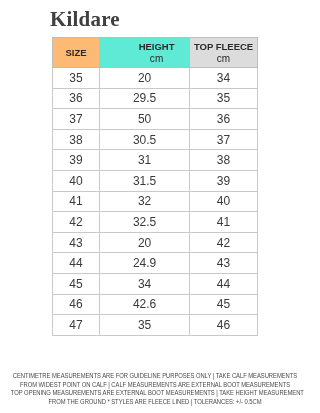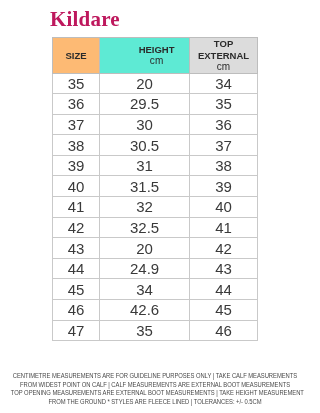--- a/index.html
+++ b/index.html
@@ -21,35 +21,35 @@
     box-sizing: border-box;
   }
   .title {
     position: absolute;
     left: 50px;
     top: 7px;
     font-family: "Liberation Serif", serif;
     font-weight: bold;
     font-size: 21px;
     line-height: 24px;
-    color: #be185d;
+    color: #404040;
     letter-spacing: 0.2px;
   }
   .size-table {
     position: absolute;
     left: 52px;
     top: 37px;
     width: 206px;
     border-collapse: collapse;
     table-layout: fixed;
   }
   .size-table td, .size-table th {
     border: 1px solid #c9c9c9;
     text-align: center;
-    font-size: 15px;
+    font-size: 12px;
     color: #3a3a3a;
     font-weight: normal;
     padding: 0;
     height: 19.6px;
     vertical-align: middle;
   }
   .size-table thead th {
     height: 29px;
     font-weight: bold;
     font-size: 9.5px;
@@ -93,39 +93,39 @@
     <thead>
       <tr>
         <th class="col-size">
           <span>SIZE</span>
         </th>
         <th class="col-height">
           <span>HEIGHT</span>
           <span class="unit">cm</span>
         </th>
         <th class="col-top">
-          <span>TOP EXTERNAL</span>
+          <span>TOP FLEECE</span>
           <span class="unit">cm</span>
         </th>
       </tr>
     </thead>
     <tbody>
       <tr>
         <td>35</td>
         <td>20</td>
         <td>34</td>
       </tr>
       <tr>
         <td>36</td>
         <td>29.5</td>
         <td>35</td>
       </tr>
       <tr>
         <td>37</td>
-        <td>30</td>
+        <td>50</td>
         <td>36</td>
       </tr>
       <tr>
         <td>38</td>
         <td>30.5</td>
         <td>37</td>
       </tr>
       <tr>
         <td>39</td>
         <td>31</td>

